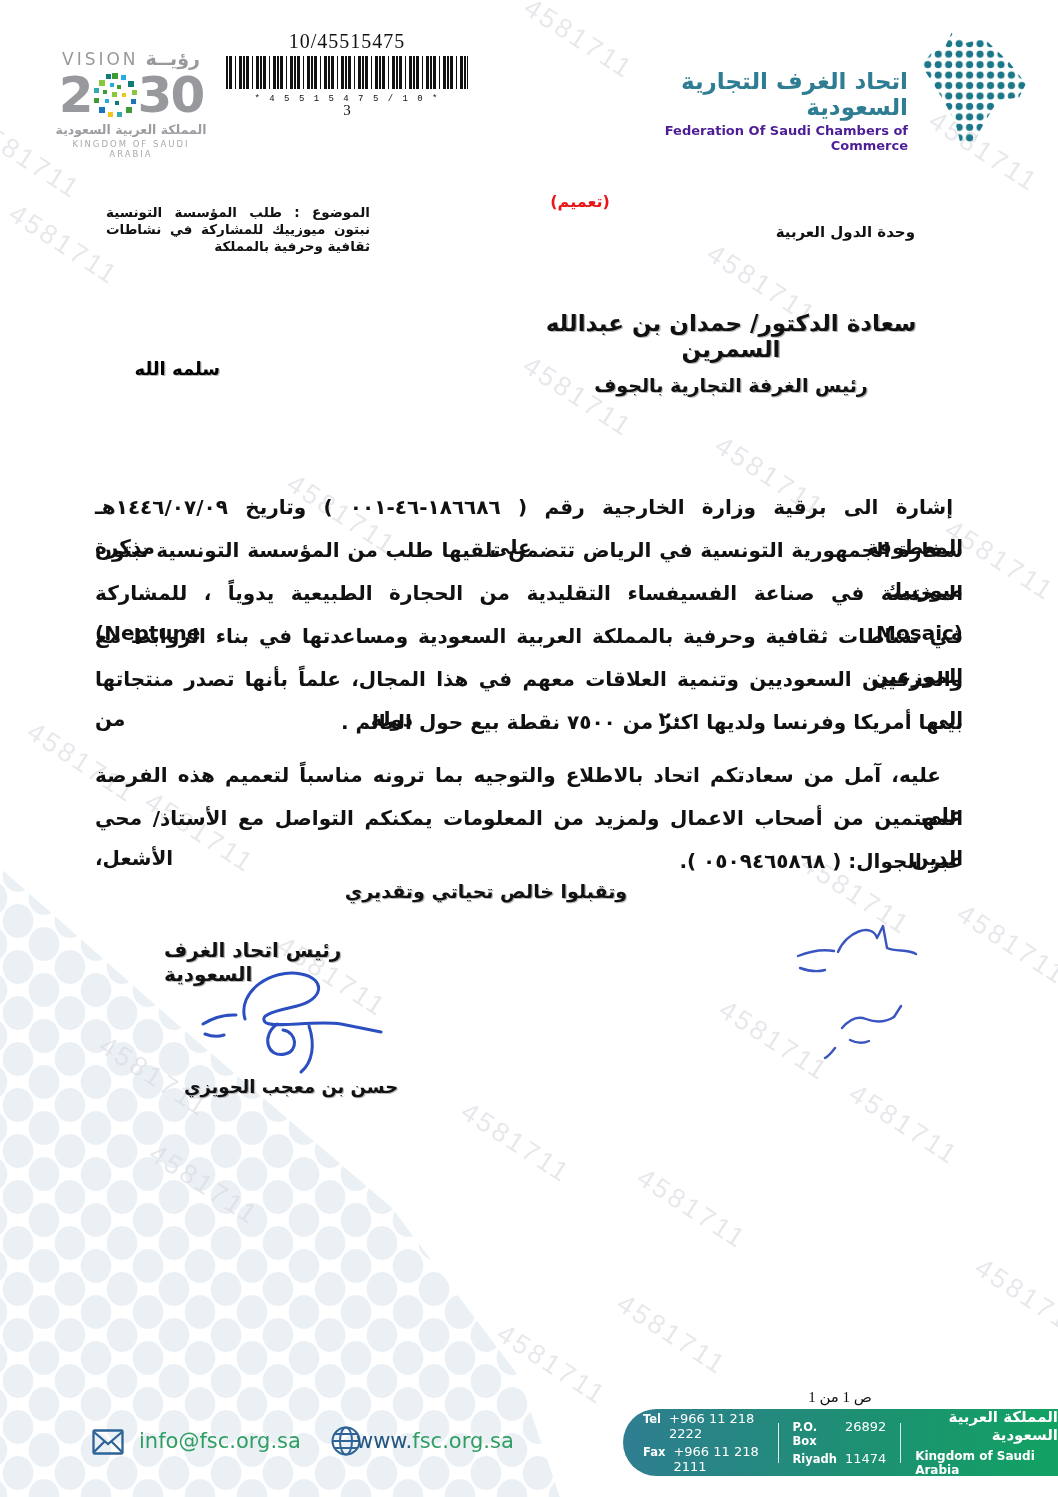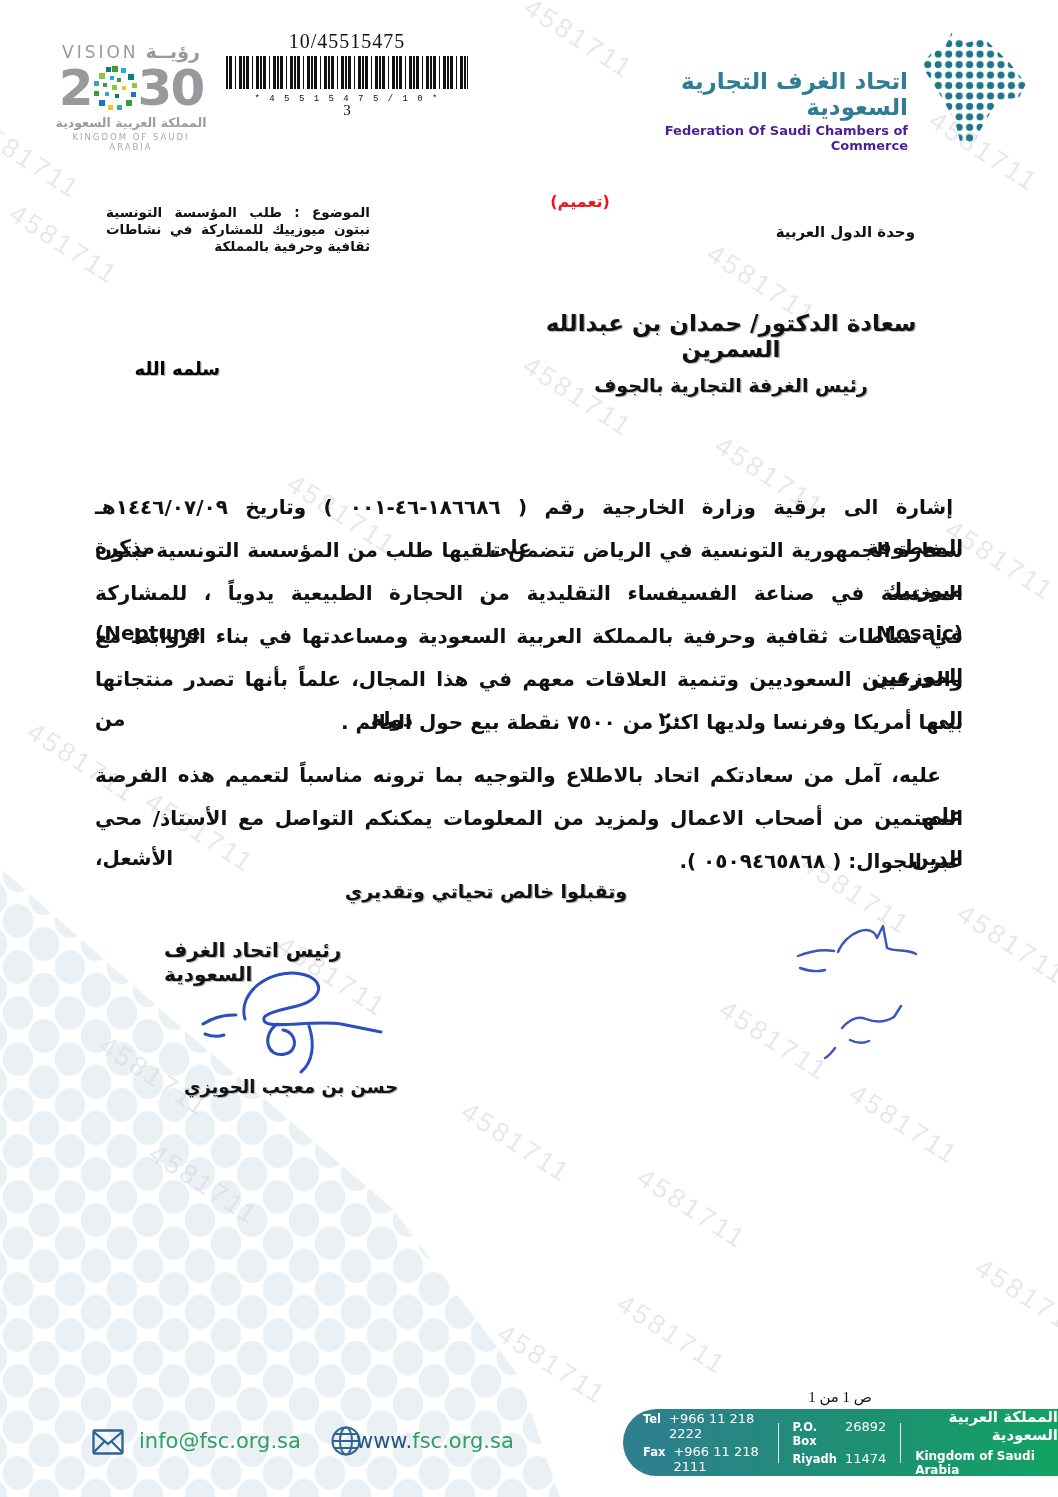--- a/index.html
+++ b/index.html
@@ -12,21 +12,21 @@
       pointer-events:none;user-select:none;}
   
   .dots{position:absolute;left:0;top:855px;width:700px;height:642px;
     background-image:
       radial-gradient(18px 20px at 18px 20px,#ebf0f5 82%,rgba(235,240,245,0) 88%),
       radial-gradient(18px 20px at 18px 20px,#ebf0f5 82%,rgba(235,240,245,0) 88%);
     background-size:52px 46px;background-position:0 0,26px 23px;
     clip-path:polygon(0 2%,26% 27%,56% 55%,74% 81%,80% 100%,0 100%);}
   
   .v2030{left:55px;top:40px;width:152px;text-align:center;color:#97999c;}
-  .v-row1{display:flex;justify-content:center;align-items:baseline;gap:7px;}
+  .v-row1{display:flex;justify-content:center;align-items:baseline;gap:7px;margin-top:7px;}
   .v-en{font-size:17px;letter-spacing:3px;font-weight:400;}
   .v-ar{font-size:19px;font-weight:700;}
   .v-row2{display:flex;justify-content:center;align-items:center;margin-top:2px;}
   .v-num{font-size:50px;font-weight:600;letter-spacing:-2px;line-height:48px;}
   .v-ksa-ar{font-size:12.5px;font-weight:700;margin-top:3px;color:#9b9da0;}
   .v-ksa-en{font-size:8.5px;letter-spacing:2px;margin-top:2px;color:#a7a9ac;}
   
   .bc{left:222px;top:30px;width:250px;text-align:center;color:#111;}
   .bc-num{font-family:"Liberation Serif","DejaVu Serif",serif;font-size:20px;letter-spacing:1px;}
   .bc-bars{margin:3px auto 0;width:242px;height:33px;

